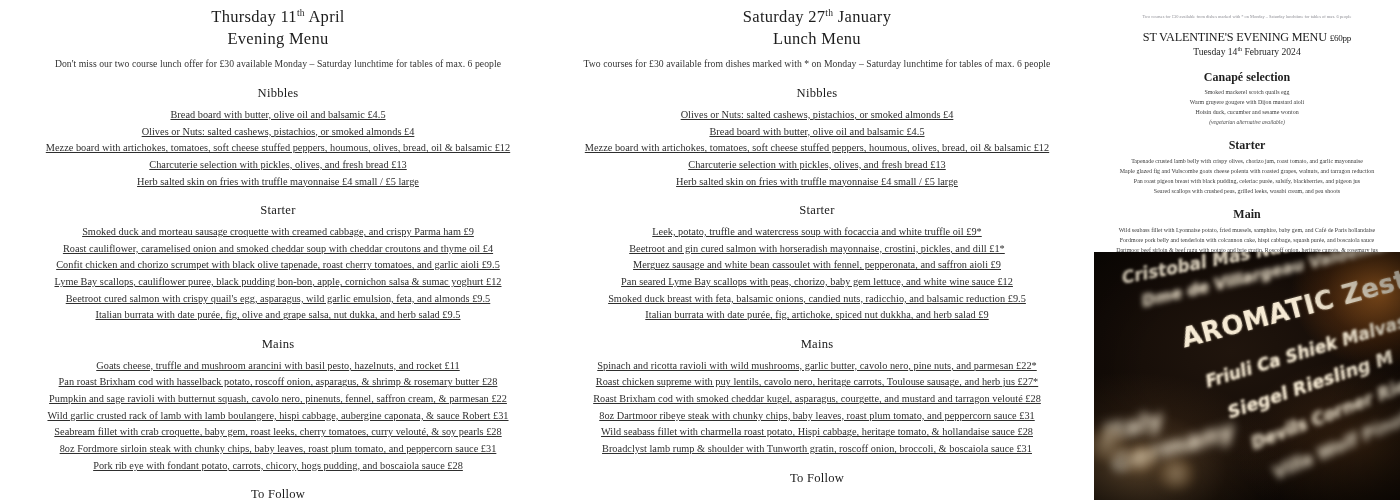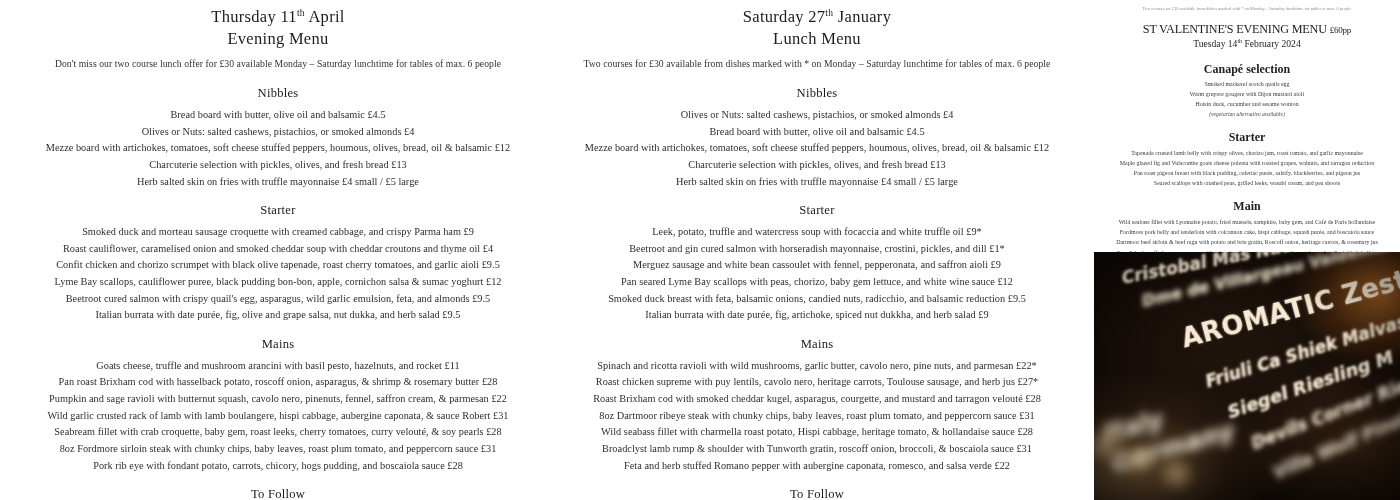--- a/index.html
+++ b/index.html
@@ -26,21 +26,21 @@
     position: absolute;
     top: 0;
     height: 500px;
     background: #ffffff;
     overflow: hidden;
     text-align: center;
     box-sizing: border-box;
   }
   .panel-left  { left: 0px;    width: 540px; padding: 6px 8px 0 24px; }
   .panel-mid   { left: 540px;  width: 554px; padding: 6px 8px 0 8px; }
-  .panel-right { left: 1094px; width: 306px; padding: 4px 4px 0 4px; }
+  .panel-right { left: 1094px; width: 306px; padding: 12px 4px 0 4px; }
 
   
   .date-line {
     font-size: 16.5px;
     letter-spacing: 0.3px;
     line-height: 1.28;
     color: #1d1d1d;
     margin: 0;
     font-family: "Liberation Serif", serif;
     font-weight: 400;
@@ -67,20 +67,21 @@
     margin: 13px 0 5px 0;
     letter-spacing: 0.25px;
   }
   .dish {
     font-size: 10.3px;
     line-height: 1.62;
     color: #2e2e2e;
     margin: 0;
     white-space: nowrap;
     letter-spacing: 0.02px;
+    text-decoration: underline;
   }
 
   
   .clipped-top {
     font-size: 4.4px;
     line-height: 1.0;
     color: #8d8d94;
     margin: 3px 0 0 0;
     white-space: nowrap;
     overflow: hidden;
@@ -226,21 +227,20 @@
         <div class="dish">Pan seared Lyme Bay scallops with peas, chorizo, baby gem lettuce, and white wine sauce £12</div>
         <div class="dish">Smoked duck breast with feta, balsamic onions, candied nuts, radicchio, and balsamic reduction £9.5</div>
         <div class="dish">Italian burrata with date purée, fig, artichoke, spiced nut dukkha, and herb salad £9</div>
         <div class="section-head">Mains</div>
         <div class="dish">Spinach and ricotta ravioli with wild mushrooms, garlic butter, cavolo nero, pine nuts, and parmesan £22*</div>
         <div class="dish">Roast chicken supreme with puy lentils, cavolo nero, heritage carrots, Toulouse sausage, and herb jus £27*</div>
         <div class="dish">Roast Brixham cod with smoked cheddar kugel, asparagus, courgette, and mustard and tarragon velouté £28</div>
         <div class="dish">8oz Dartmoor ribeye steak with chunky chips, baby leaves, roast plum tomato, and peppercorn sauce £31</div>
         <div class="dish">Wild seabass fillet with charmella roast potato, Hispi cabbage, heritage tomato, &amp; hollandaise sauce £28</div>
         <div class="dish">Broadclyst lamb rump &amp; shoulder with Tunworth gratin, roscoff onion, broccoli, &amp; boscaiola sauce £31</div>
-        <div class="dish">Feta and herb stuffed Romano pepper with aubergine caponata, romesco, and salsa verde £22</div>
         <div class="section-head">To Follow</div>
       </div>
   </div>
 
   <div class="panel panel-right">
     <div class="clipped-top">Two courses for £30 available from dishes marked with * on Monday – Saturday lunchtime for tables of max. 6 people</div>
     <div class="v-title"><span>ST VALENTINE'S EVENING MENU </span><span class="pp">£60pp</span></div>
     <div class="v-date"><span>Tuesday 14</span><span class="sup">th</span><span> February 2024</span></div>
     <div id="val-sections">
         <div class="v-section">Canapé selection</div>

